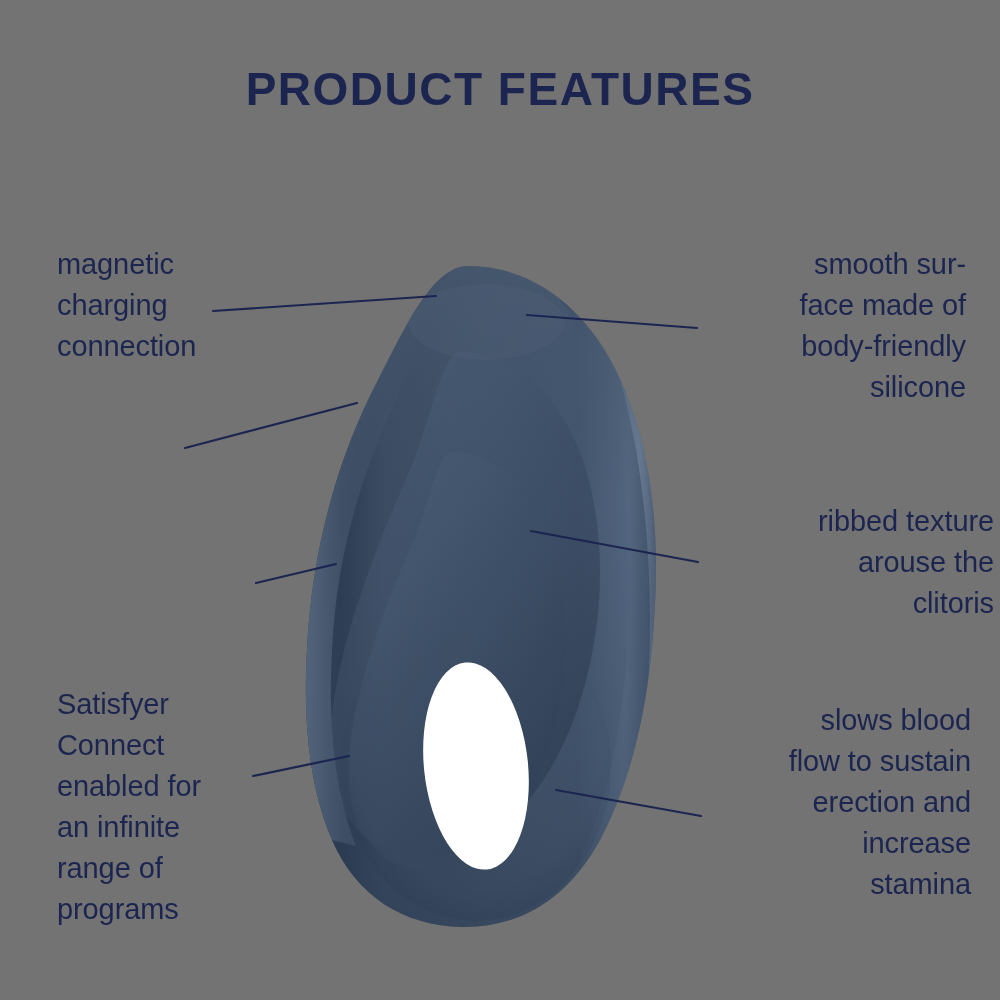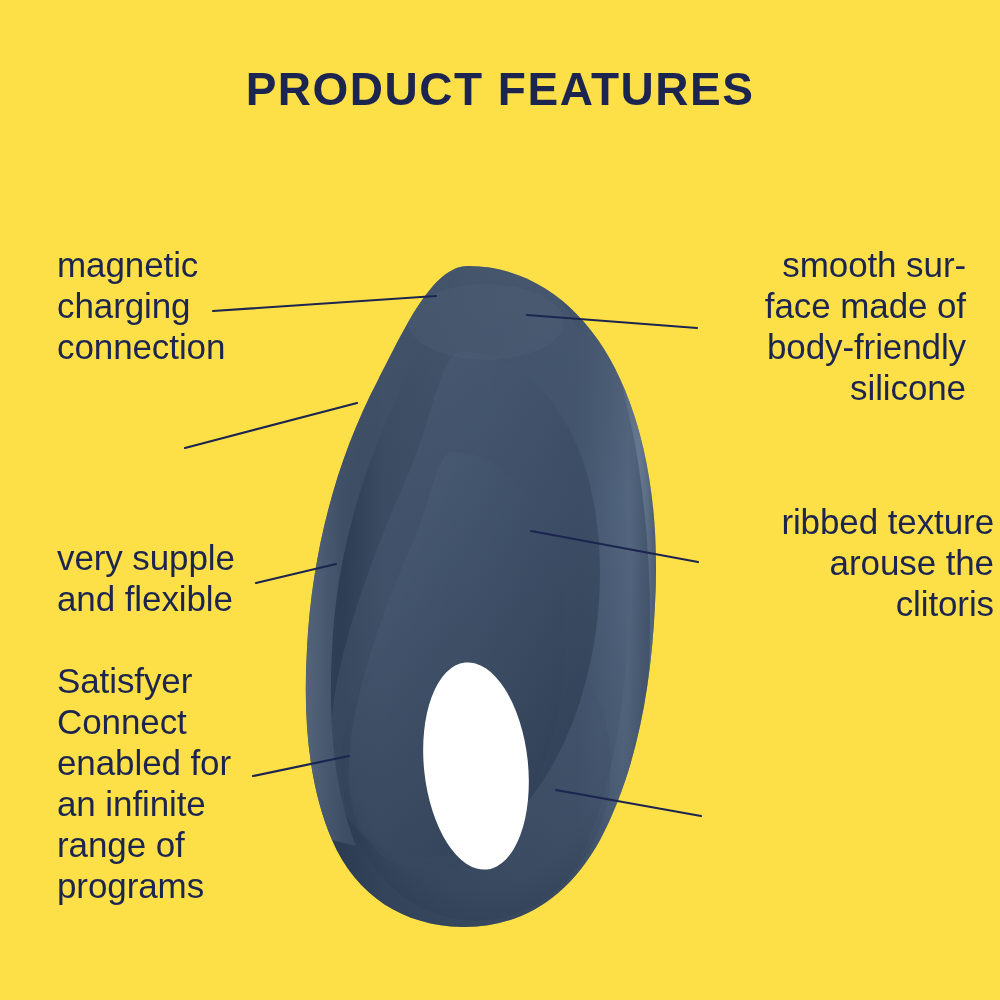--- a/index.html
+++ b/index.html
@@ -4,21 +4,21 @@
 <style>
   html, body {
     margin: 0;
     padding: 0;
     background: #ffffff;
   }
   #page {
     position: relative;
     width: 1000px;
     height: 1000px;
-    background: #fde047;
+    background: #737373;
     overflow: hidden;
     font-family: "Liberation Sans", sans-serif;
   }
 
   
   #title {
     position: absolute;
     top: 62px;
     left: 0;
     width: 1000px;
@@ -29,33 +29,33 @@
     letter-spacing: 1.5px;
     color: #1c2550;
     white-space: nowrap;
   }
 
   
   .label {
     position: absolute;
     color: #1c2550;
     font-family: "Liberation Sans", sans-serif;
-    font-size: 35px;
+    font-size: 29px;
     line-height: 41px;
     font-weight: 400;
     letter-spacing: -0.1px;
     white-space: pre-line;
   }
   .label.left  { text-align: left; }
   .label.right { text-align: right; }
 
   #lbl-magnetic  { left: 57px;  top: 244px;  width: 250px; }
   #lbl-control   { left: 57px;  top: 410px;  width: 250px; }
   #lbl-supple    { left: 57px;  top: 537px;  width: 250px; }
-  #lbl-connect   { left: 57px;  top: 660px;  width: 250px; }
+  #lbl-connect   { left: 57px;  top: 684px;  width: 250px; }
 
   #lbl-smooth    { left: 716px; top: 244px;  width: 250px; }
   #lbl-ribbed    { left: 716px; top: 501px;  width: 250px; margin-left: 28px; }
   #lbl-slows     { left: 716px; top: 700px;  width: 255px; }
 
   
   #leaders {
     position: absolute;
     left: 0; top: 0;
     width: 1000px;
@@ -235,33 +235,36 @@
       <line x1="531" y1="531" x2="698" y2="562"></line>
       <line x1="556" y1="790" x2="701" y2="816"></line>
     </g>
   </svg>
 
   <div class="label left" id="lbl-magnetic">magnetic
 charging
 connection</div>
 
 
-  <div class="label left" id="lbl-supple">very supple
-and flexible</div>
 
   <div class="label left" id="lbl-connect">Satisfyer
 Connect
 enabled for
 an infinite
 range of
 programs</div>
 
   <div class="label right" id="lbl-smooth">smooth sur-
 face made of
 body-friendly
 silicone</div>
 
   <div class="label right" id="lbl-ribbed">ribbed texture
 arouse the
 clitoris</div>
 
+  <div class="label right" id="lbl-slows">slows blood
+flow to sustain
+erection and
+increase
+stamina</div>
 
 </div>
 
 </body></html>

